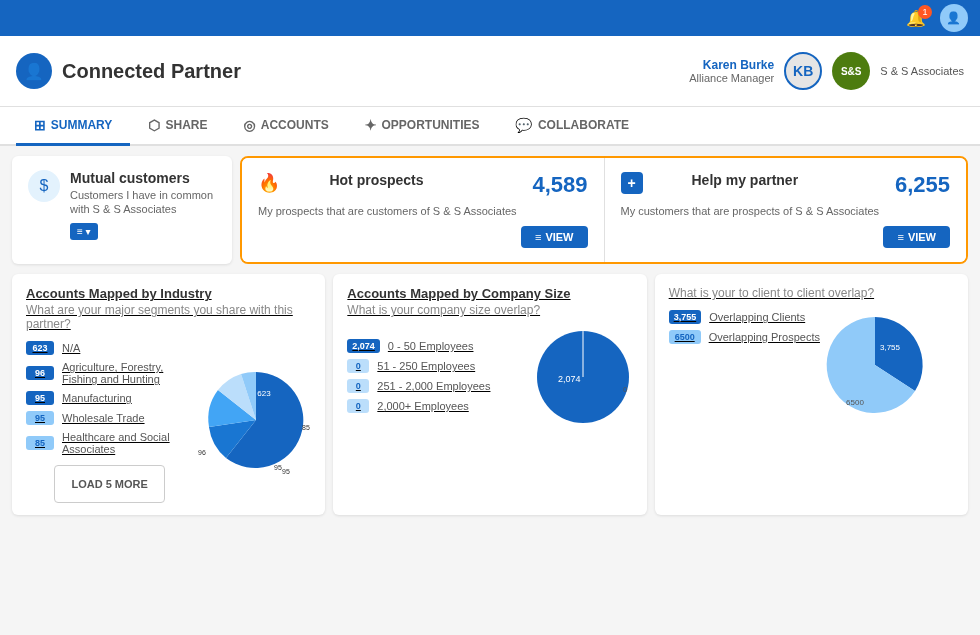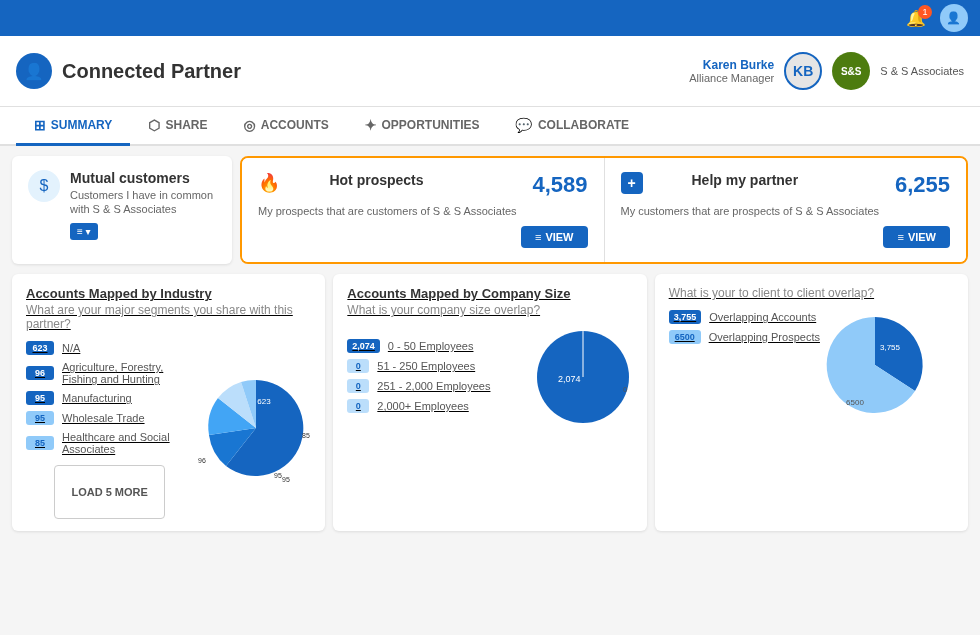--- a/index.html
+++ b/index.html
@@ -367,21 +367,21 @@
       flex-shrink: 0;
     }
 
     .load-more {
       text-align: center;
       margin-top: 10px;
     }
     .btn-load-more {
       background: white;
       border: 1px solid #ccc;
-      padding: 20px 16px;
+      padding: 12px 16px;
       font-size: 11px;
       font-weight: bold;
       color: #555;
       border-radius: 4px;
       cursor: pointer;
     }
 
     
     .size-row {
       display: flex;
@@ -630,21 +630,21 @@
       </div>
     </div>
 
     <div class="section-card">
       <div class="section-subtitle">What is your to client to client overlap?</div>
 
       <div style="display:flex; gap:0; margin-top:6px;">
         <div>
           <div class="overlap-row">
             <span class="overlap-badge">3,755</span>
-            <span>Overlapping Accounts</span>
+            <span>Overlapping Clients</span>
           </div>
           <div class="overlap-row">
             <span class="overlap-badge light-blue">6500</span>
             <span>Overlapping Prospects</span>
           </div>
         </div>
         <div>
           <svg width="110" height="110" viewBox="-55 -55 110 110">
 
             <path d="M0,0 L0,-48 A48,48 0 0,1 40,26 Z" fill="#1565c0"></path>

